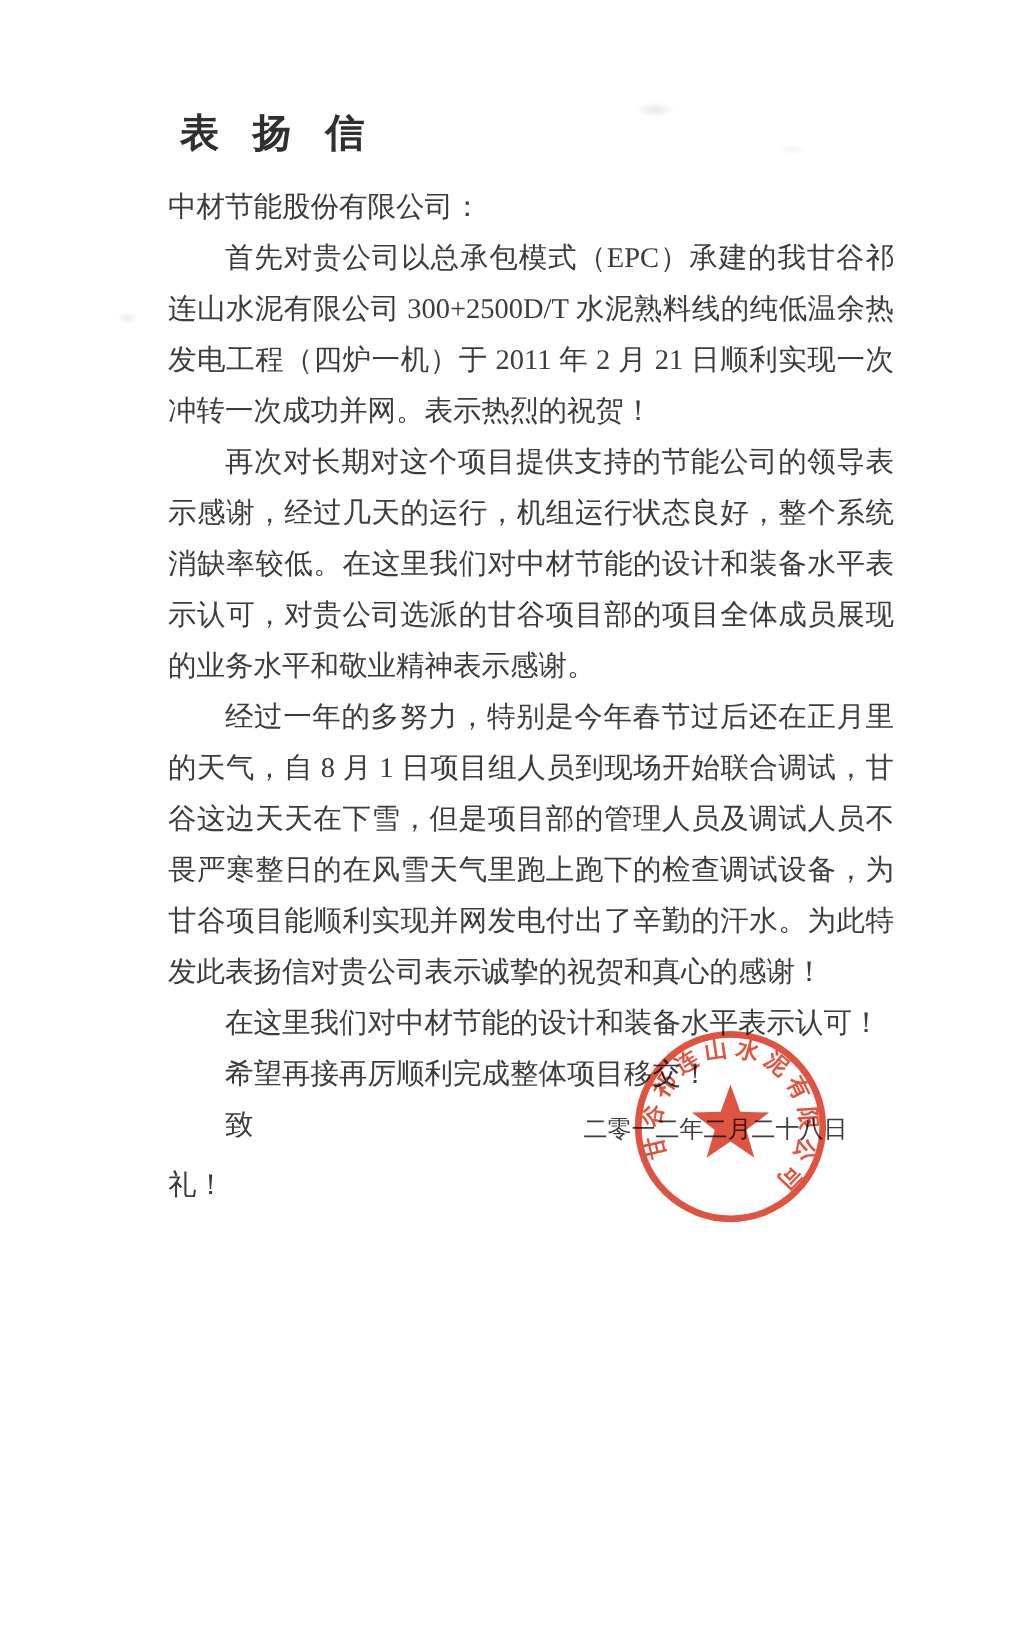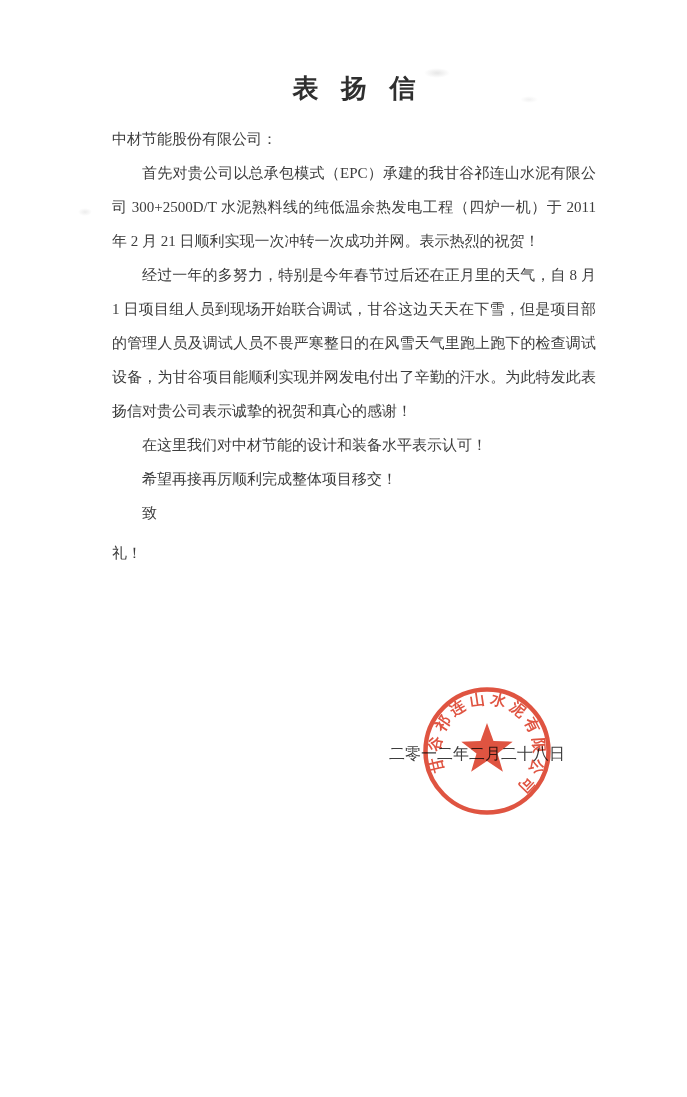--- a/index.html
+++ b/index.html
@@ -13,35 +13,34 @@
     height: 1097px;
     background: #ffffff;
     overflow: hidden;
     font-family: "Liberation Serif", "DejaVu Serif", serif;
   }
   .doc-title {
     position: absolute;
     top: 72px;
     left: 112px;
     width: 484px;
-    text-align: center;
     font-size: 26px;
     font-weight: 700;
     color: #2f2f2f;
     letter-spacing: 8px;
     text-indent: 8px;
     line-height: 34px;
     white-space: pre;
   }
   .body-block {
     position: absolute;
     top: 122px;
     left: 112px;
     width: 484px;
-    font-size: 15px;
+    font-size: 19px;
     line-height: 34px;
     color: #3c3c3c;
     text-align: justify;
   }
   .body-block p {
     margin: 0;
     text-indent: 2em;
   }
   .salutation {
     text-indent: 0 !important;
@@ -92,20 +91,21 @@
 
   <div class="scan-artifact artifact-1"></div>
   <div class="scan-artifact artifact-2"></div>
   <div class="scan-artifact artifact-3"></div>
 
   <div class="doc-title">表 扬 信</div>
 
   <div class="body-block">
     <p class="salutation">中材节能股份有限公司：</p>
     <p>首先对贵公司以总承包模式（EPC）承建的我甘谷祁连山水泥有限公司 300+2500D/T 水泥熟料线的纯低温余热发电工程（四炉一机）于 2011 年 2 月 21 日顺利实现一次冲转一次成功并网。表示热烈的祝贺！</p>
+    <p>再次对长期对这个项目提供支持的节能公司的领导表示感谢，经过几天的运行，机组运行状态良好，整个系统消缺率较低。在这里我们对中材节能的设计和装备水平表示认可，对贵公司选派的甘谷项目部的项目全体成员展现的业务水平和敬业精神表示感谢。</p>
     <p>经过一年的多努力，特别是今年春节过后还在正月里的天气，自 8 月 1 日项目组人员到现场开始联合调试，甘谷这边天天在下雪，但是项目部的管理人员及调试人员不畏严寒整日的在风雪天气里跑上跑下的检查调试设备，为甘谷项目能顺利实现并网发电付出了辛勤的汗水。为此特发此表扬信对贵公司表示诚挚的祝贺和真心的感谢！</p>
     <p>在这里我们对中材节能的设计和装备水平表示认可！</p>
     <p>希望再接再厉顺利完成整体项目移交！</p>
     <p>致</p>
     <p class="closing-li">礼！</p>
   </div>
 
   <div class="date-line">二零一二年二月二十八日</div>
 
   <svg class="seal" viewBox="0 0 160 160">

